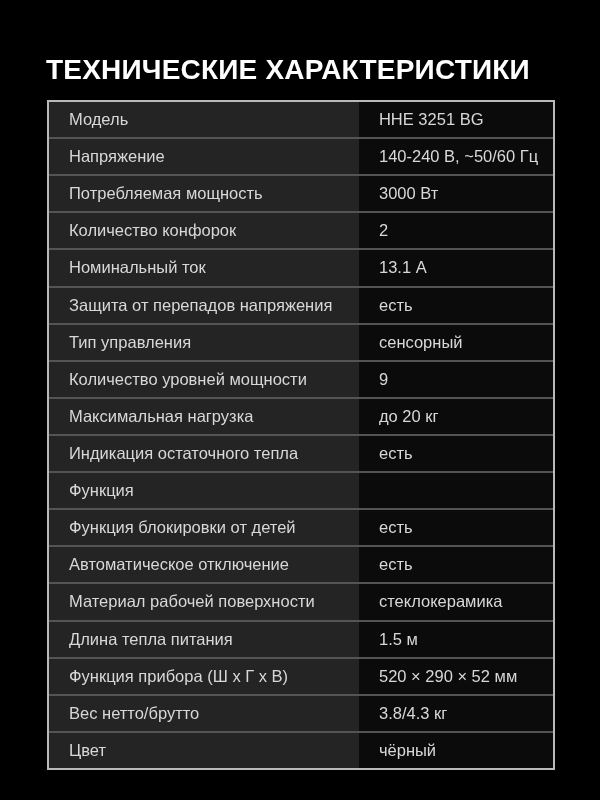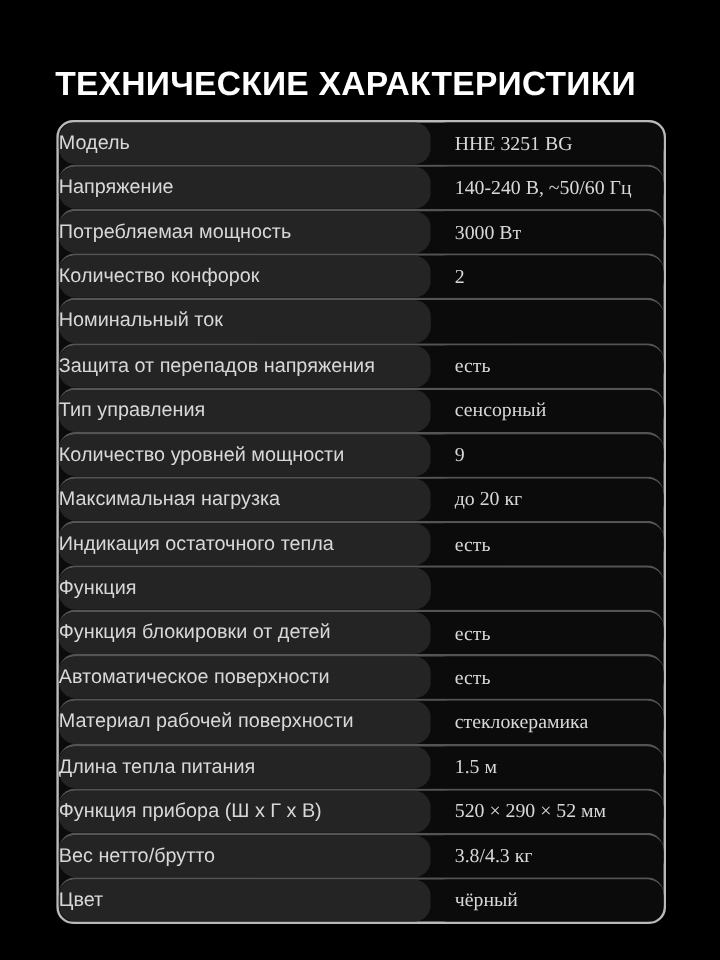--- a/index.html
+++ b/index.html
@@ -1,15 +1,15 @@
 <!DOCTYPE html>
 <html><head>
 <meta charset="utf-8">
 <style>
-  * { margin: 0; padding: 0; box-sizing: border-box; border-radius: 14px; }
+  * { margin: 0; padding: 0; box-sizing: border-box; }
   html, body {
     width: 600px; height: 800px;
     background: #000000;
     font-family: "Liberation Sans", sans-serif;
     overflow: hidden;
   }
   .page {
     position: relative;
     width: 600px; height: 800px;
     background: #000000;
@@ -41,36 +41,36 @@
   .spec-row + .spec-row {
     border-top: 2px solid rgba(255,255,255,0.30);
   }
   .spec-label {
     width: 61.5%;
     background: #242424;
     color: #d8d8d8;
     font-size: 16.5px;
     display: flex;
     align-items: center;
+    padding-left: 20px;
     padding-right: 8px;
     white-space: nowrap;
     overflow: hidden;
   }
   .spec-value {
     width: 38.5%;
     background: #0b0b0b;
     color: #d8d8d8;
     font-size: 16.5px;
     display: flex;
     align-items: center;
     padding-left: 20px;
     padding-right: 4px;
     white-space: nowrap;
     overflow: hidden;
-    font-family: Liberation Serif, serif;
   }
 </style>
 </head>
 <body>
 
 <div class="page">
   <h1 class="title">ТЕХНИЧЕСКИЕ ХАРАКТЕРИСТИКИ</h1>
 
   <div class="spec-table">
       <div class="spec-row">
@@ -84,20 +84,21 @@
       <div class="spec-row">
         <div class="spec-label">Потребляемая мощность</div>
         <div class="spec-value">3000 Вт</div>
       </div>
       <div class="spec-row">
         <div class="spec-label">Количество конфорок</div>
         <div class="spec-value">2</div>
       </div>
       <div class="spec-row">
         <div class="spec-label">Номинальный ток</div>
+        <div class="spec-value">13.1 А</div>
       </div>
       <div class="spec-row">
         <div class="spec-label">Защита от перепадов напряжения</div>
         <div class="spec-value">есть</div>
       </div>
       <div class="spec-row">
         <div class="spec-label">Тип управления</div>
         <div class="spec-value">сенсорный</div>
       </div>
       <div class="spec-row">
@@ -113,21 +114,21 @@
         <div class="spec-value">есть</div>
       </div>
       <div class="spec-row">
         <div class="spec-label">Функция</div>
       </div>
       <div class="spec-row">
         <div class="spec-label">Функция блокировки от детей</div>
         <div class="spec-value">есть</div>
       </div>
       <div class="spec-row">
-        <div class="spec-label">Автоматическое поверхности</div>
+        <div class="spec-label">Автоматическое отключение</div>
         <div class="spec-value">есть</div>
       </div>
       <div class="spec-row">
         <div class="spec-label">Материал рабочей поверхности</div>
         <div class="spec-value">стеклокерамика</div>
       </div>
       <div class="spec-row">
         <div class="spec-label">Длина тепла питания</div>
         <div class="spec-value">1.5 м</div>
       </div>

